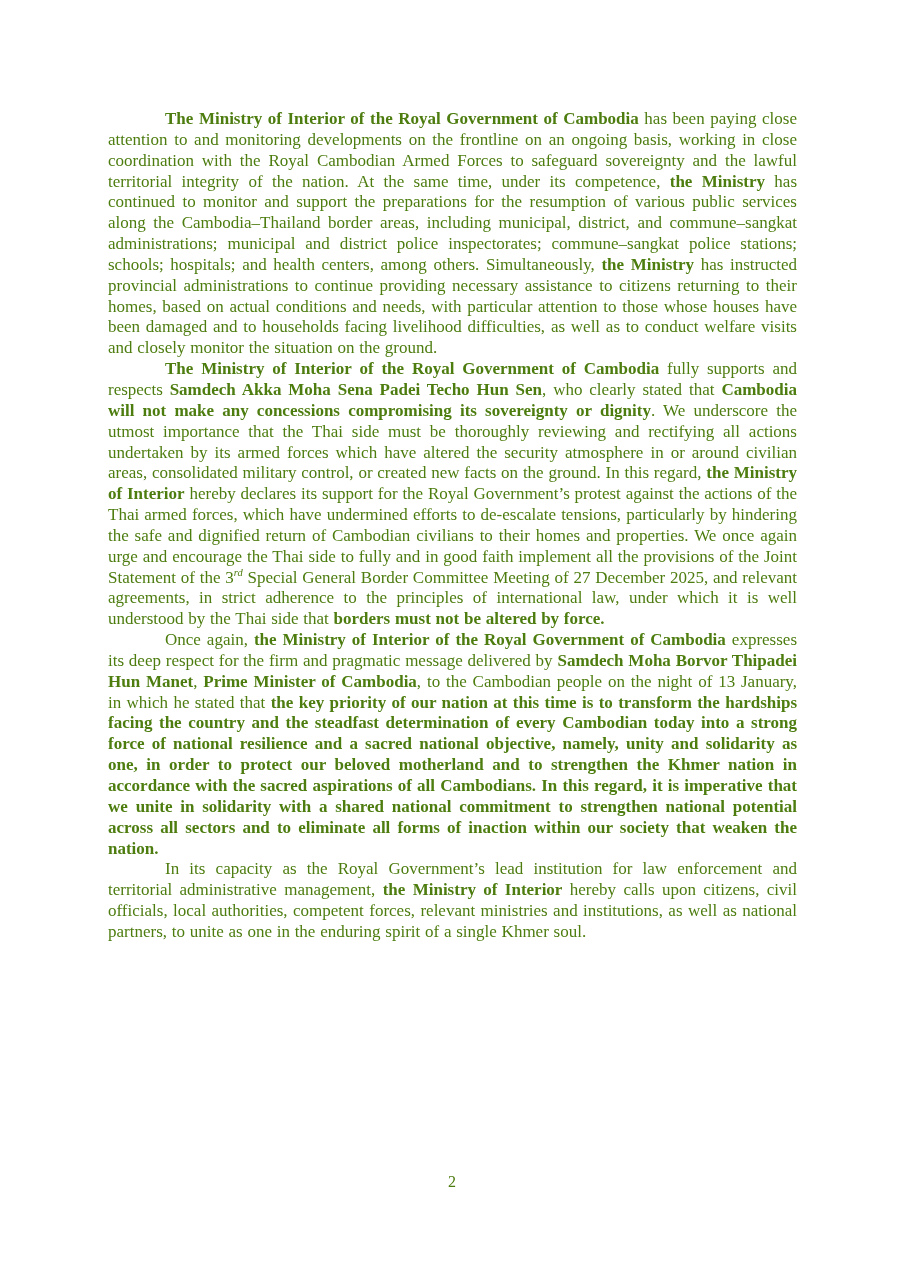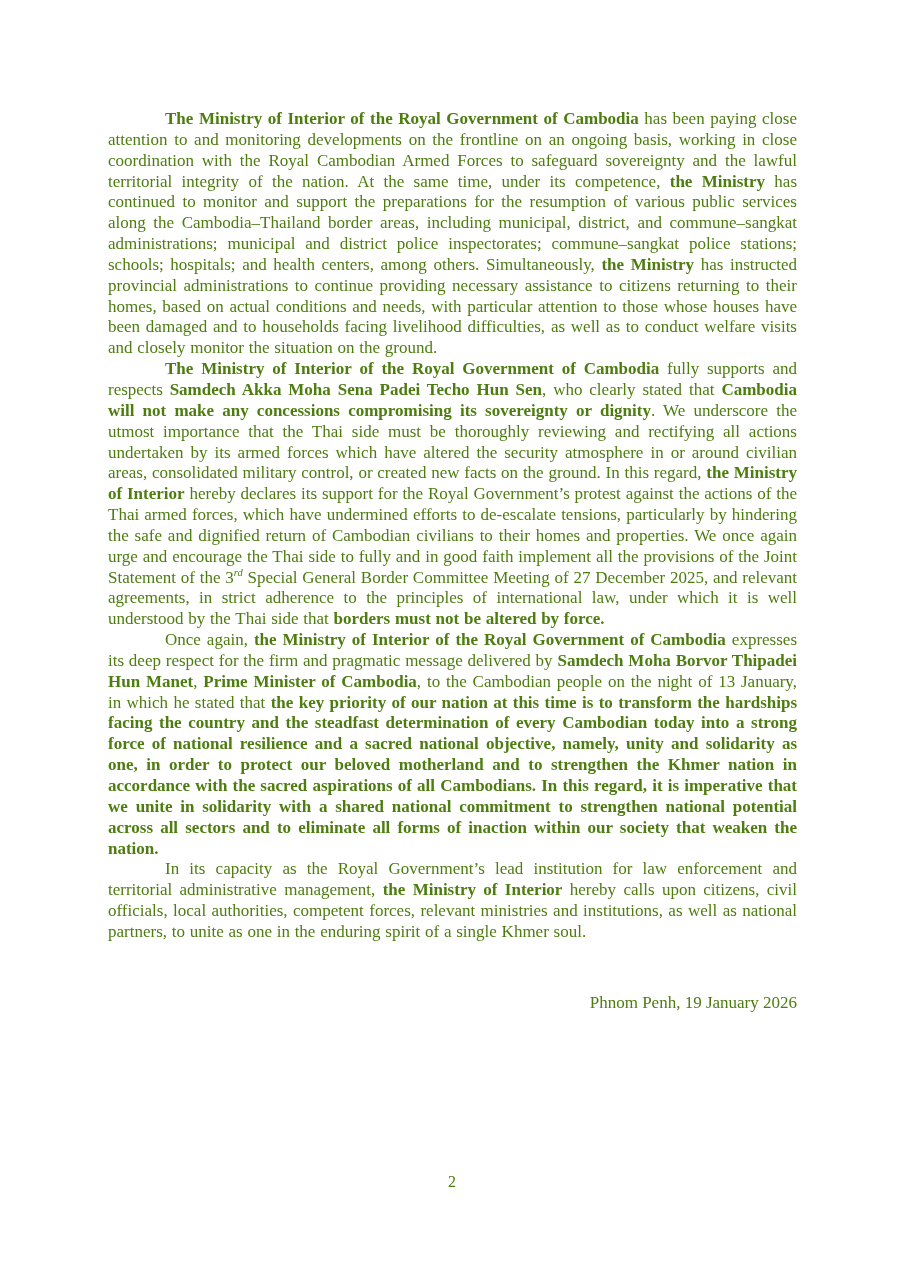--- a/index.html
+++ b/index.html
@@ -59,16 +59,15 @@
 </head>
 <body>
 
 <div class="page">
   <div class="content">
 
     <p class="para"><span class="bold">The Ministry of Interior of the Royal Government of Cambodia</span><span> has been paying close attention to and monitoring developments on the frontline on an ongoing basis, working in close coordination with the Royal Cambodian Armed Forces to safeguard sovereignty and the lawful territorial integrity of the nation. At the same time, under its competence, </span><span class="bold">the Ministry</span><span> has continued to monitor and support the preparations for the resumption of various public services along the Cambodia–Thailand border areas, including municipal, district, and commune–sangkat administrations; municipal and district police inspectorates; commune–sangkat police stations; schools; hospitals; and health centers, among others. Simultaneously, </span><span class="bold">the Ministry</span><span> has instructed provincial administrations to continue providing necessary assistance to citizens returning to their homes, based on actual conditions and needs, with particular attention to those whose houses have been damaged and to households facing livelihood difficulties, as well as to conduct welfare visits and closely monitor the situation on the ground.</span></p>
       <p class="para"><span class="bold">The Ministry of Interior of the Royal Government of Cambodia</span><span> fully supports and respects </span><span class="bold">Samdech Akka Moha Sena Padei Techo Hun Sen</span><span>, who clearly stated that </span><span class="bold">Cambodia will not make any concessions compromising its sovereignty or dignity</span><span>. We underscore the utmost importance that the Thai side must be thoroughly reviewing and rectifying all actions undertaken by its armed forces which have altered the security atmosphere in or around civilian areas, consolidated military control, or created new facts on the ground. In this regard, </span><span class="bold">the Ministry of Interior</span><span> hereby declares its support for the Royal Government’s protest against the actions of the Thai armed forces, which have undermined efforts to de-escalate tensions, particularly by hindering the safe and dignified return of Cambodian civilians to their homes and properties. We once again urge and encourage the Thai side to fully and in good faith implement all the provisions of the Joint Statement of the 3</span><sup>rd</sup><span> Special General Border Committee Meeting of 27 December 2025, and relevant agreements, in strict adherence to the principles of international law, under which it is well understood by the Thai side that </span><span class="bold">borders must not be altered by force.</span></p>
       <p class="para"><span>Once again, </span><span class="bold">the Ministry of Interior of the Royal Government of Cambodia</span><span> expresses its deep respect for the firm and pragmatic message delivered by </span><span class="bold">Samdech Moha Borvor Thipadei Hun Manet</span><span>, </span><span class="bold">Prime Minister of Cambodia</span><span>, to the Cambodian people on the night of 13 January, in which he stated that </span><span class="bold">the key priority of our nation at this time is to transform the hardships facing the country and the steadfast determination of every Cambodian today into a strong force of national resilience and a sacred national objective, namely, unity and solidarity as one, in order to protect our beloved motherland and to strengthen the Khmer nation in accordance with the sacred aspirations of all Cambodians. In this regard, it is imperative that we unite in solidarity with a shared national commitment to strengthen national potential across all sectors and to eliminate all forms of inaction within our society that weaken the nation.</span></p>
       <p class="para"><span>In its capacity as the Royal Government’s lead institution for law enforcement and territorial administrative management, </span><span class="bold">the Ministry of Interior</span><span> hereby calls upon citizens, civil officials, local authorities, competent forces, relevant ministries and institutions, as well as national partners, to unite as one in the enduring spirit of a single Khmer soul.</span></p>
-      <div class="dateline">Phnom Penh, 19 January 2026</div>
   </div>
   <div class="page-number">2</div>
 </div>
 
 </body></html>

